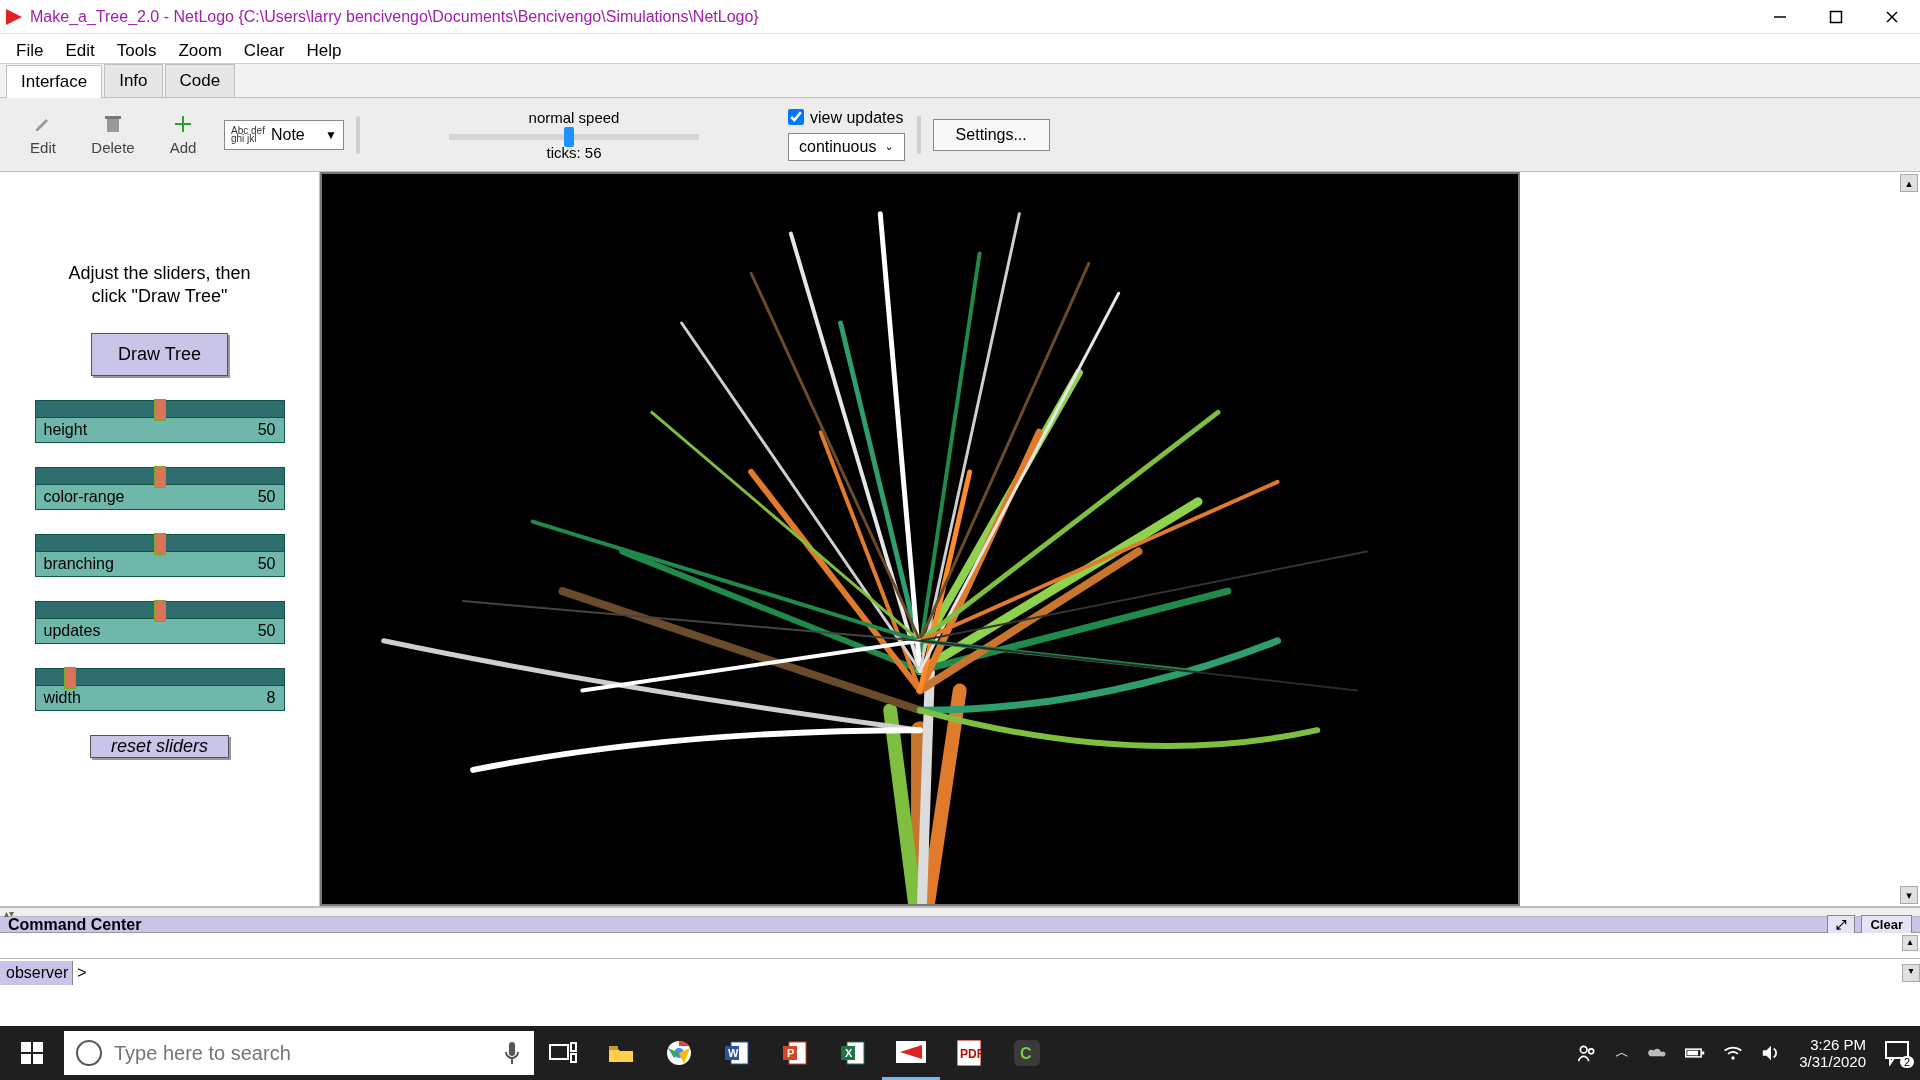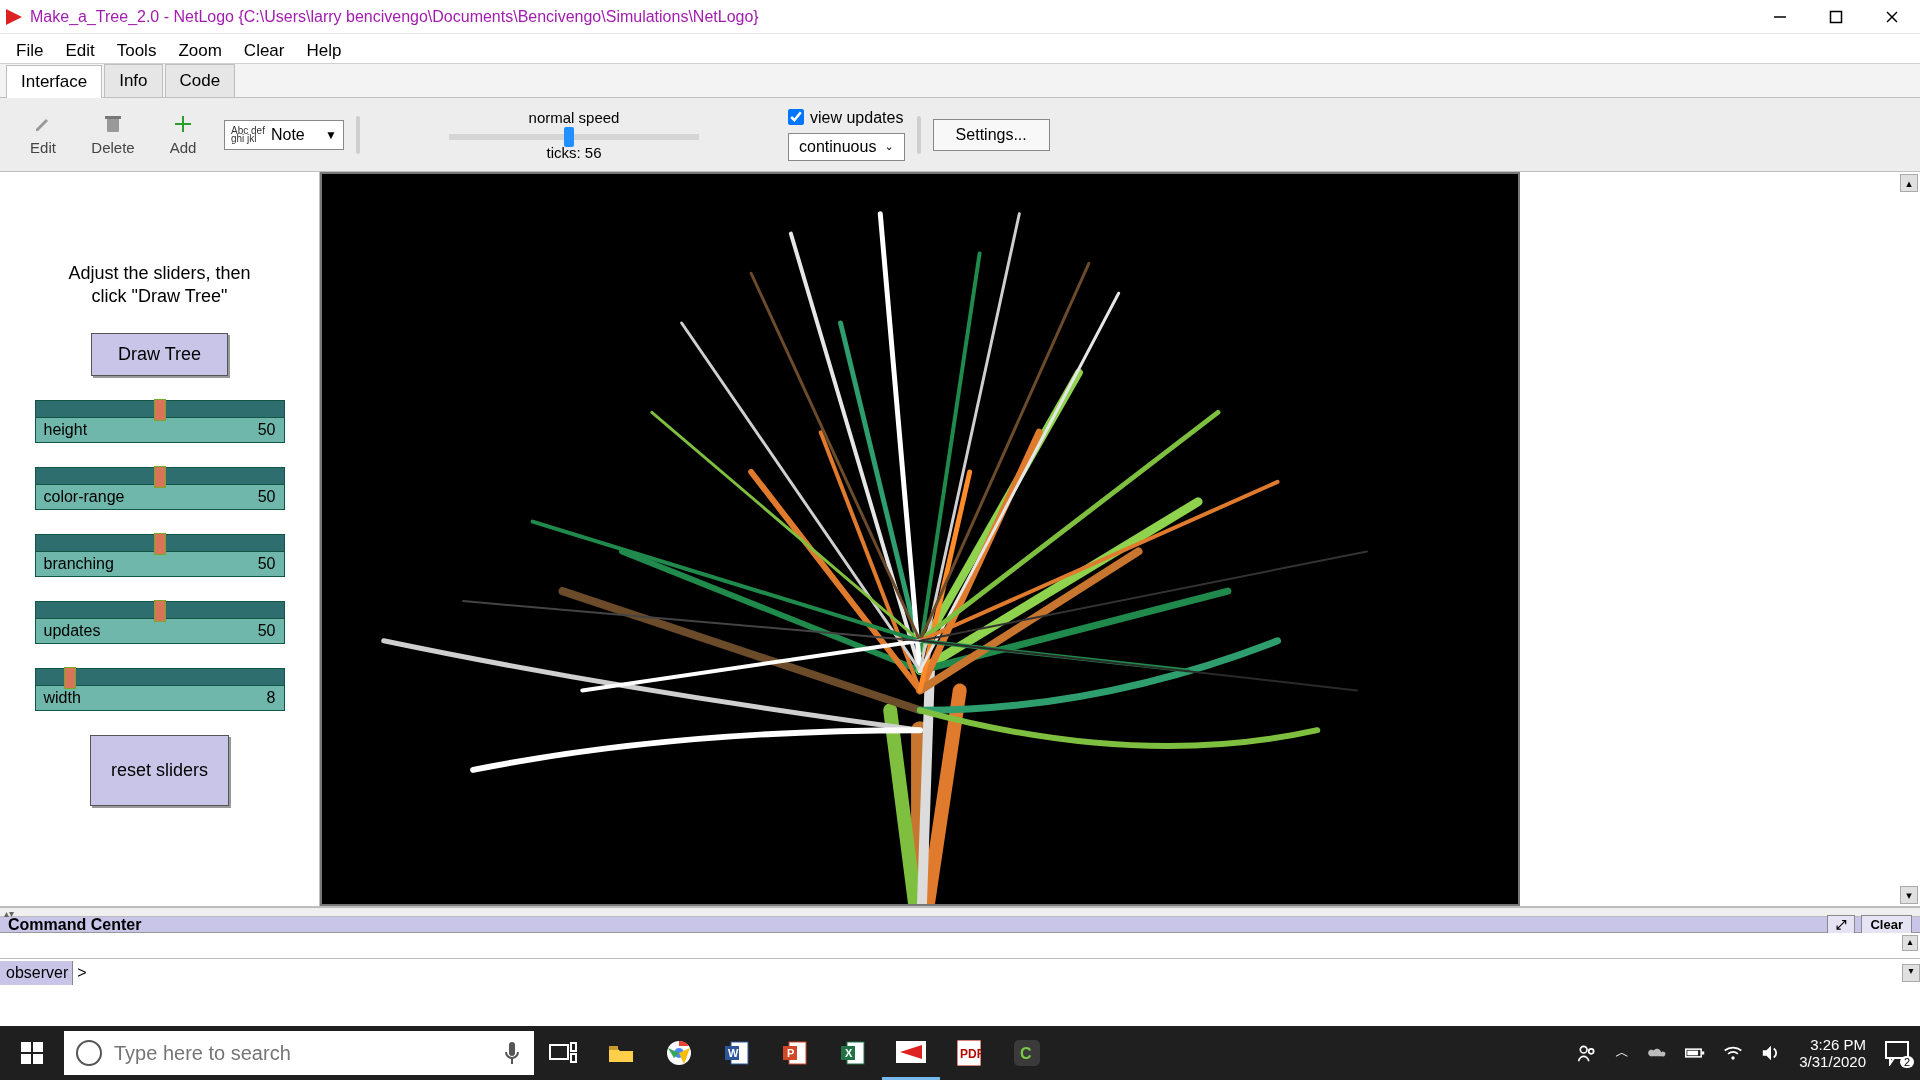--- a/index.html
+++ b/index.html
@@ -253,21 +253,21 @@
     <div class="nl-slider">
       <div class="trough">
           <div class="thumb" style="left:calc(14% - 6px);"></div>
         </div>
       <div class="label-row">
         <span>width</span>
         <span>8</span>
       </div>
     </div>
 
-    <button class="nl-button" style="padding:24px 20px;">reset sliders</button>
+    <button class="nl-button" style="padding:0 20px;font-style:italic;">reset sliders</button>
   </div>
 
   <div class="view-world">
     <svg viewBox="0 0 1200 735">
       <g stroke-linecap="round" fill="none">
 
         <path d="M600 735 L600 560" stroke="#c8762f" stroke-width="18"></path>
         <path d="M595 735 L570 540" stroke="#7fbf3f" stroke-width="14"></path>
         <path d="M608 735 L640 520" stroke="#e07a2c" stroke-width="14"></path>
         <path d="M602 735 L610 500" stroke="#dcdcdc" stroke-width="10"></path>

